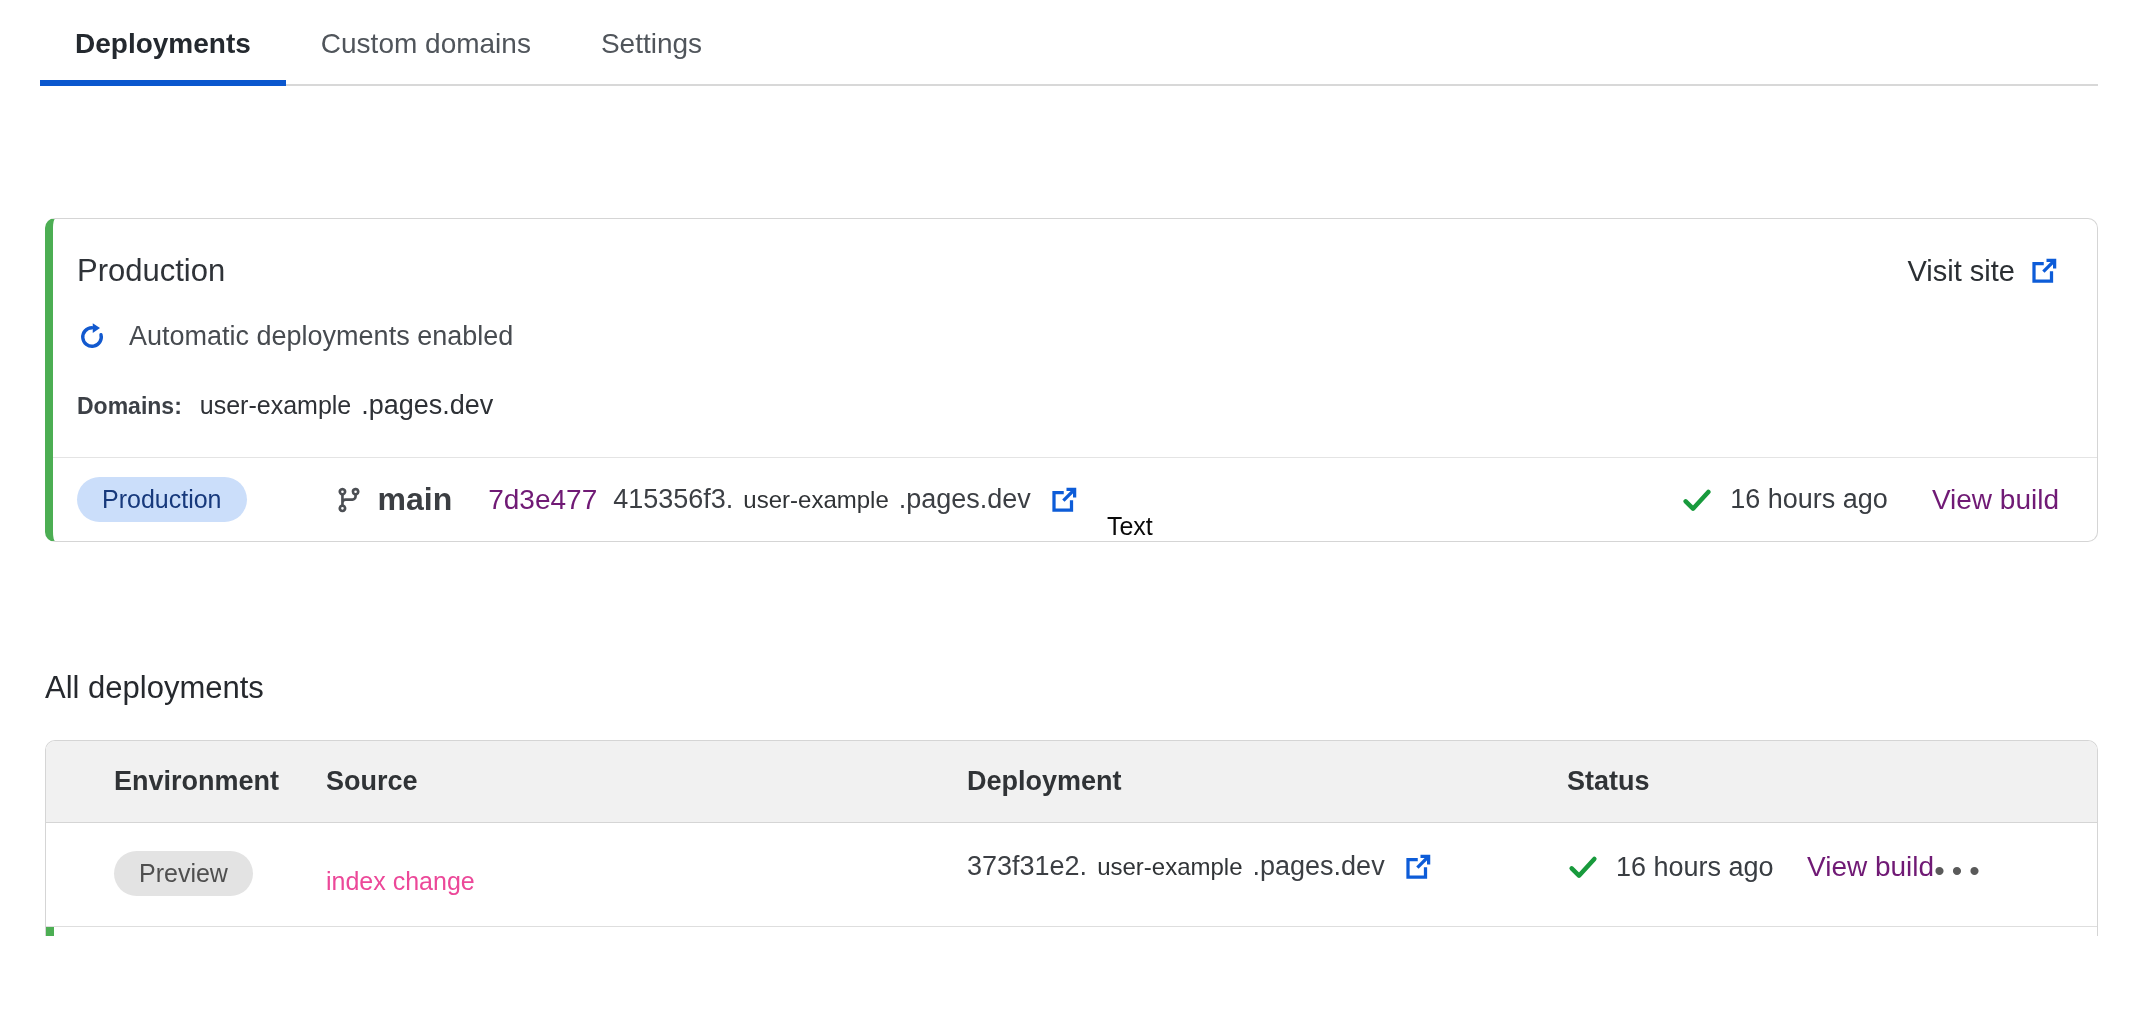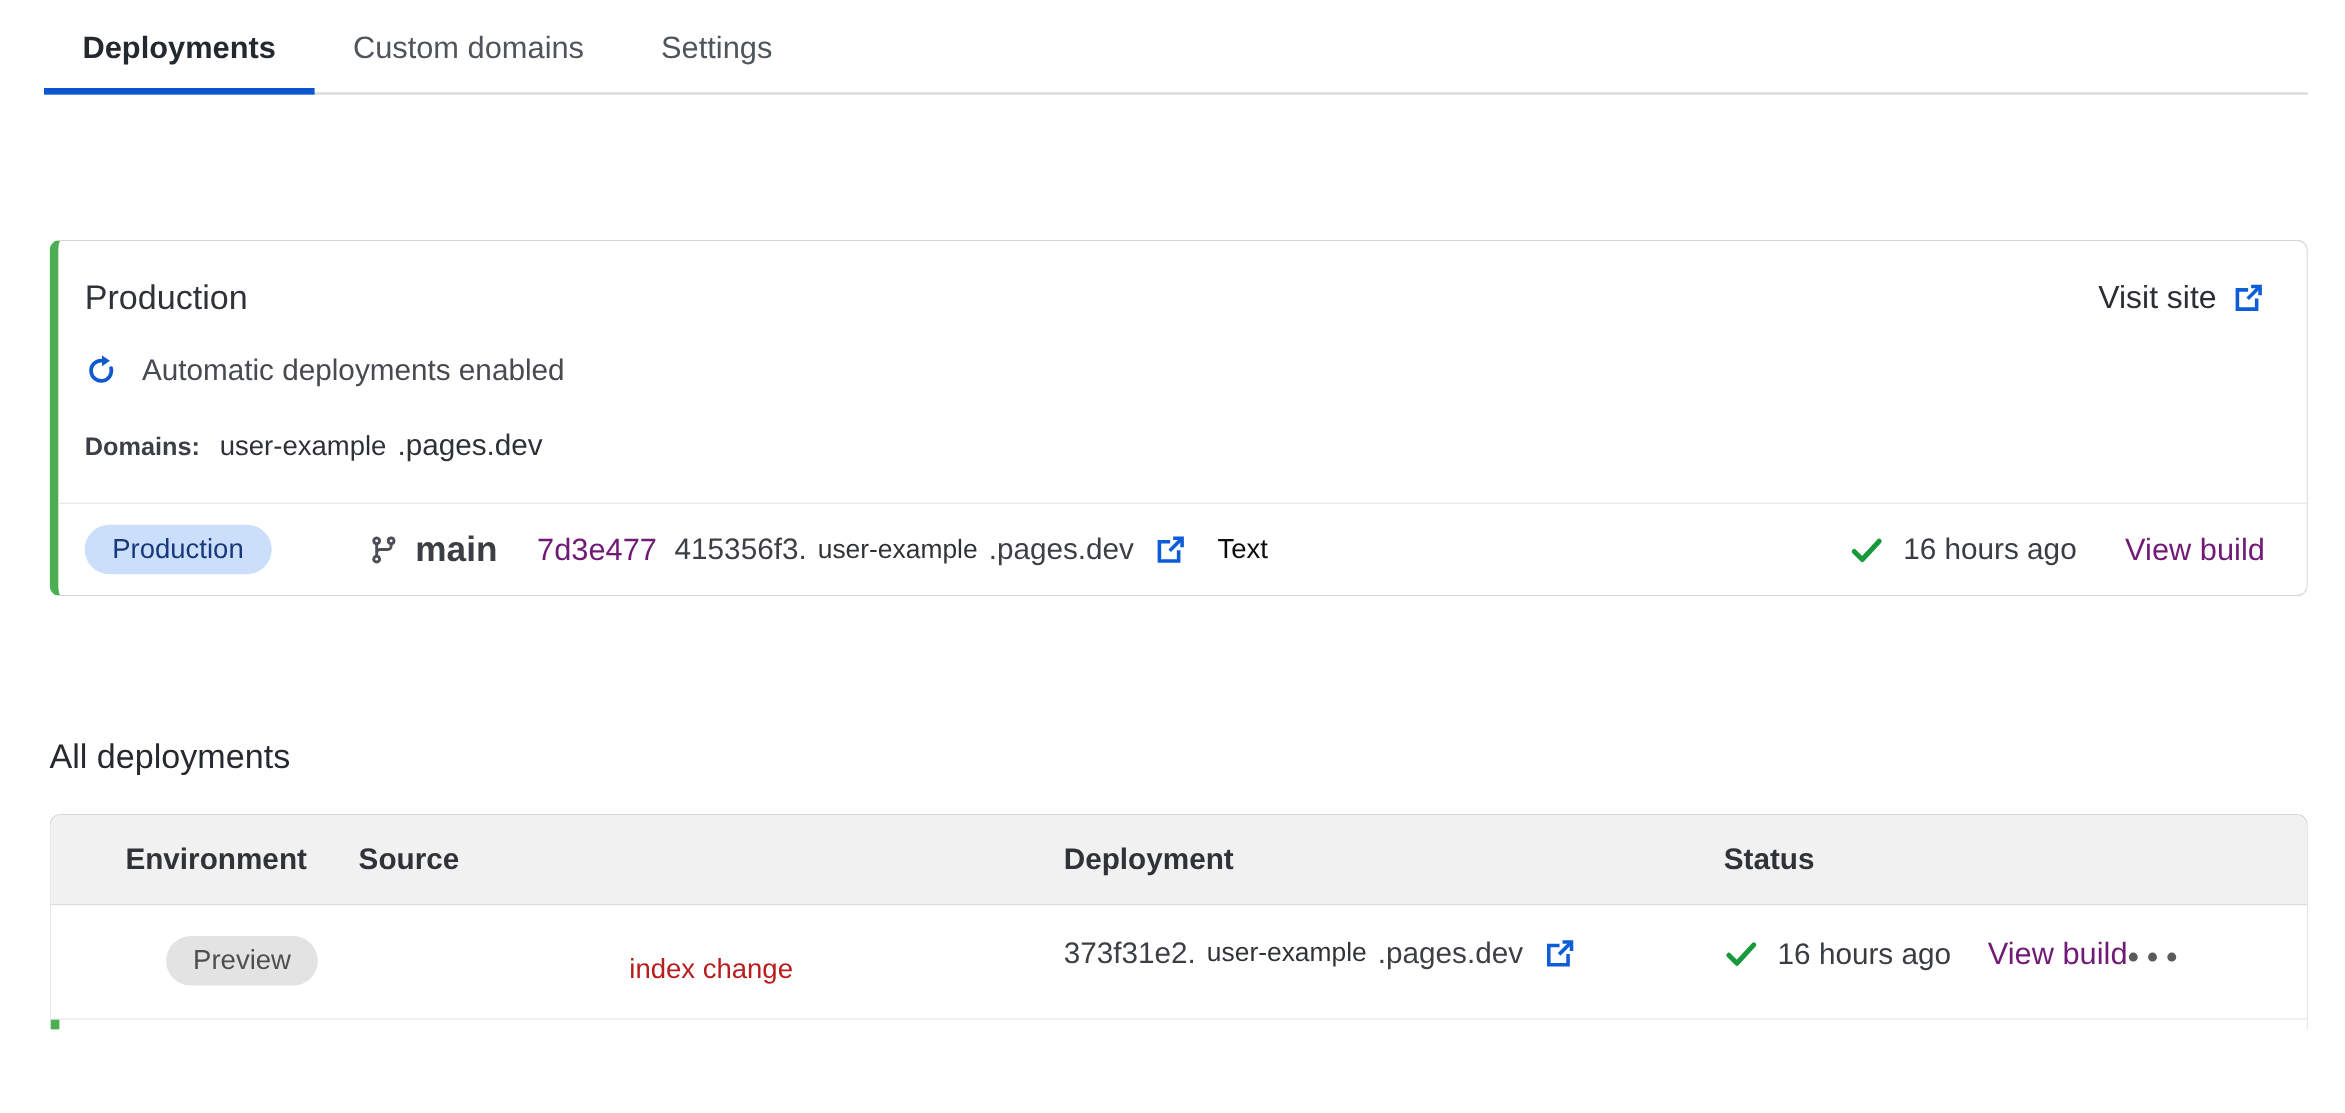--- a/index.html
+++ b/index.html
@@ -51,21 +51,21 @@
   .badge.preview { background:#e3e3e3; color:#4f4f4f; }
 
   .branch-group { display:flex; align-items:center; gap:15px; margin-left:88px; }
   .branch-name { font-size:32px; font-weight:700; color:#3b3e42; }
   .hash-link { margin-left:36px; }
   a.link, .link { color:#701a75; font-size:28px; text-decoration:none; cursor:pointer; white-space:nowrap; }
   .url-group { display:flex; align-items:center; gap:10px; margin-left:16px; cursor:pointer; }
   .url-prefix, .url-suffix { font-size:27px; color:#3c3f44; }
   .url-name { font-size:24px; color:#303336; }
   .url-group .icon { margin-left:8px; }
-  .overlay-text { margin-left:28px; font-size:25px; color:#0a0a0a; position:relative; top:0;text-align:center; }
+  .overlay-text { margin-left:28px; font-size:25px; color:#0a0a0a; position:relative; top:27px;text-align:center; }
   .spacer { flex:1; }
   .status-group { display:flex; align-items:center; gap:17px; }
   .time-text { font-size:27px; color:#393d42; white-space:nowrap; }
   .view-build { margin-left:44px; }
 
   
   .section-title { margin:128px 0 0 45px; font-size:31px; font-weight:500; color:#26292e; }
   .table {
     margin:34px 34px 0 45px;
     border:1px solid #d5d5d5; border-bottom:none;
@@ -75,26 +75,26 @@
     display:flex; background:#f1f1f1; border-bottom:1px solid #d5d5d5;
     padding:25px 20px; font-size:27px; font-weight:700; color:#303336;
   }
   .col-env { width:212px; flex:none;margin-left:48px; }
   .col-src { width:641px; flex:none; }
   .col-dep { width:600px; flex:none; }
   .col-status { width:240px; flex:none; }
   .col-actions { flex:1; display:flex; align-items:flex-start; justify-content:space-between; padding-right:135px; }
   .trow {
     display:flex; align-items:flex-start;
-    padding:28px 20px 30px 20px; border-bottom:1px solid #dedede; background:#fff;text-align:center;
+    padding:28px 20px 30px 20px; border-bottom:1px solid #dedede; background:#fff;
   }
   .src-line1 { display:flex; align-items:center; gap:20px; }
   .src-branch { font-size:25px; color:#26292e; }
   .src-hash { margin-left:22px; }
-  .commit-msg { margin-top:16px; font-size:25px; color:#b91c1c; }
+  .commit-msg { margin-top:16px; font-size:25px; color:#ec4899; }
   .dots-btn {
     font-size:30px; color:#5a5a5a; letter-spacing:7px; line-height:40px;
     cursor:pointer; white-space:nowrap;
   }
   .row-status { display:flex; align-items:center; gap:17px; }
   .next-row-stub { height:9px; background:#fff; border-left:8px solid #4cae53; }
 </style>
 </head>
 <body>
 

